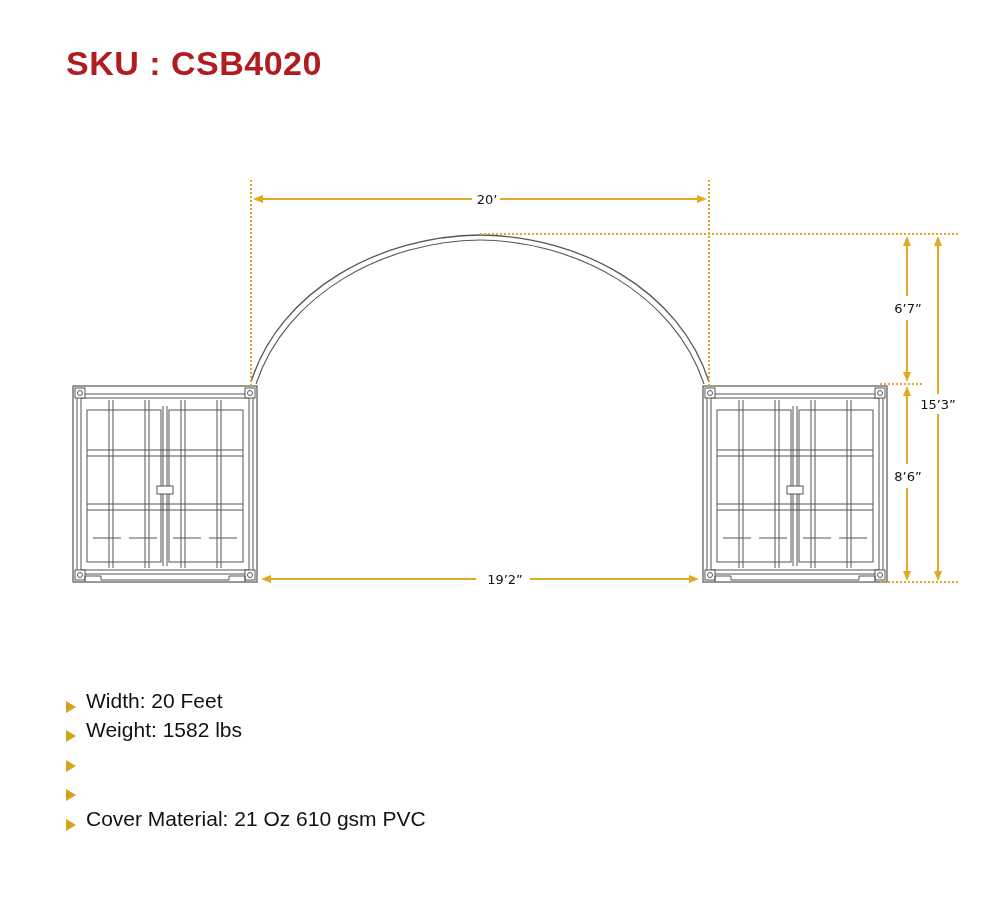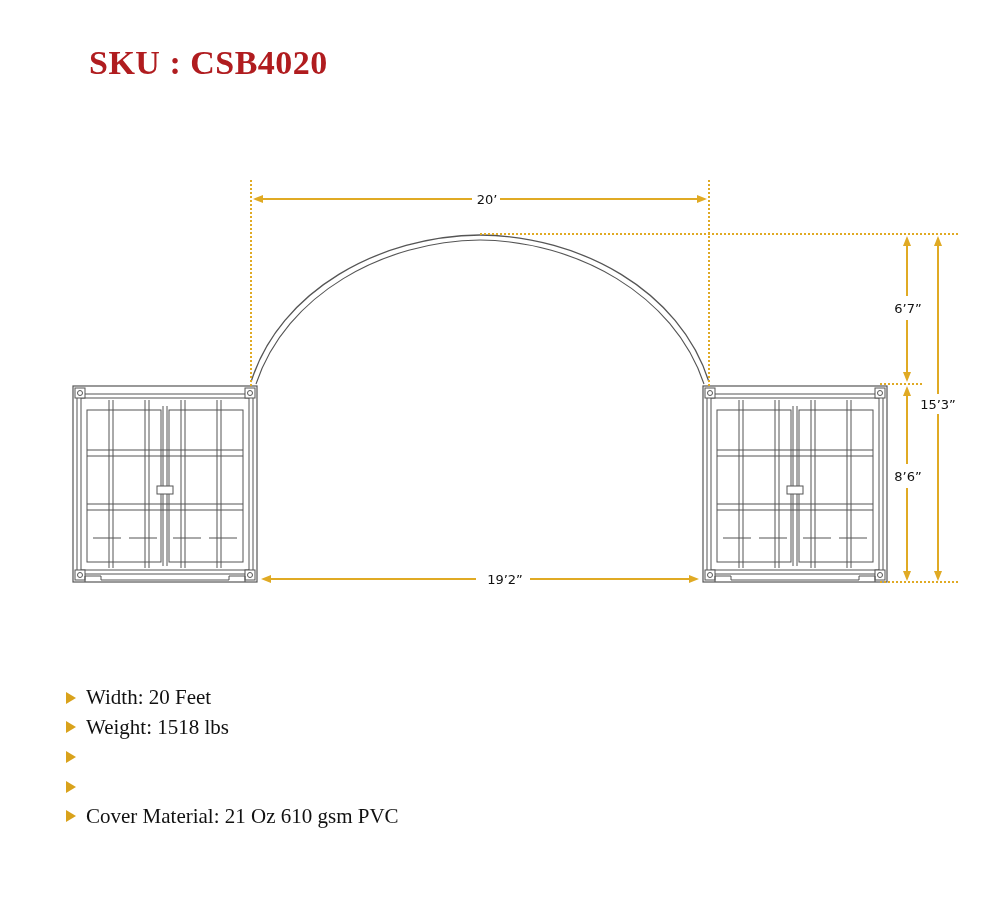--- a/index.html
+++ b/index.html
@@ -1,21 +1,21 @@
 <!DOCTYPE html>
 <html><head>
 <meta charset="utf-8">
 <style>
   html, body { margin:0; padding:0; background:#ffffff; }
   body { width:1000px; height:900px; position:relative; overflow:hidden; font-family:"Liberation Sans", "DejaVu Sans", sans-serif; }
-  .sku { position:absolute; left:66px; top:44px; font-size:34px; font-weight:bold; color:#b01c1f; letter-spacing:0.5px; font-family:Liberation Serif, serif;margin-left:23px; }
+  .sku { position:absolute; left:66px; top:44px; font-size:34px; font-weight:bold; color:#b01c1f; letter-spacing:0.5px; font-family:Liberation Sans, sans-serif; }
   svg.diagram { position:absolute; left:0; top:0; }
   .dim-label { font-family:"DejaVu Sans", sans-serif; font-size:13px; fill:#111; }
   .specs { position:absolute; left:64px; top:683px; margin:0; padding:0; list-style:none; }
-  .specs li { display:flex; align-items:center; height:29.6px; font-size:21px; color:#111; font-family:Liberation Serif, serif; }
+  .specs li { display:flex; align-items:flex-end; height:29.6px; font-size:21px; color:#111; font-family:Liberation Sans, sans-serif; }
   .specs .arrow { width:0; height:0; border-top:6px solid transparent; border-bottom:6px solid transparent; border-left:10px solid #d9a21b; margin-right:10px; margin-left:2px; }
 </style>
 </head>
 <body>
 
 <div class="sku">SKU : CSB4020</div>
 
 <svg class="diagram" width="1000" height="900" viewBox="0 0 1000 900">
   <defs>
     <marker id="ah" markerWidth="10" markerHeight="10" refX="9" refY="5" orient="auto" markerUnits="userSpaceOnUse">
@@ -122,21 +122,21 @@
   </g>
 </svg>
 
 <ul class="specs">
   <li>
       <span class="arrow"></span>
       <span>Width: 20 Feet</span>
     </li>
   <li>
       <span class="arrow"></span>
-      <span>Weight: 1518 lbs</span>
+      <span>Weight: 1582 lbs</span>
     </li>
   <li>
       <span class="arrow"></span>
     </li>
   <li>
       <span class="arrow"></span>
     </li>
   <li>
       <span class="arrow"></span>
       <span>Cover Material: 21 Oz 610 gsm PVC</span>

